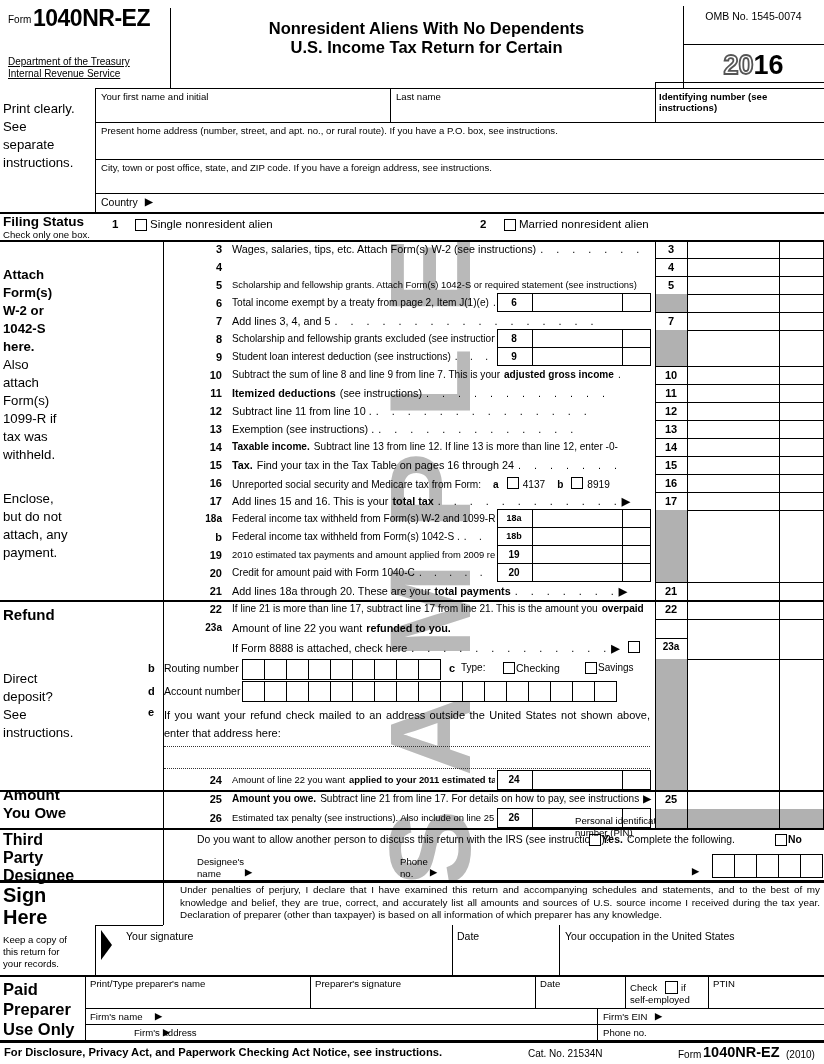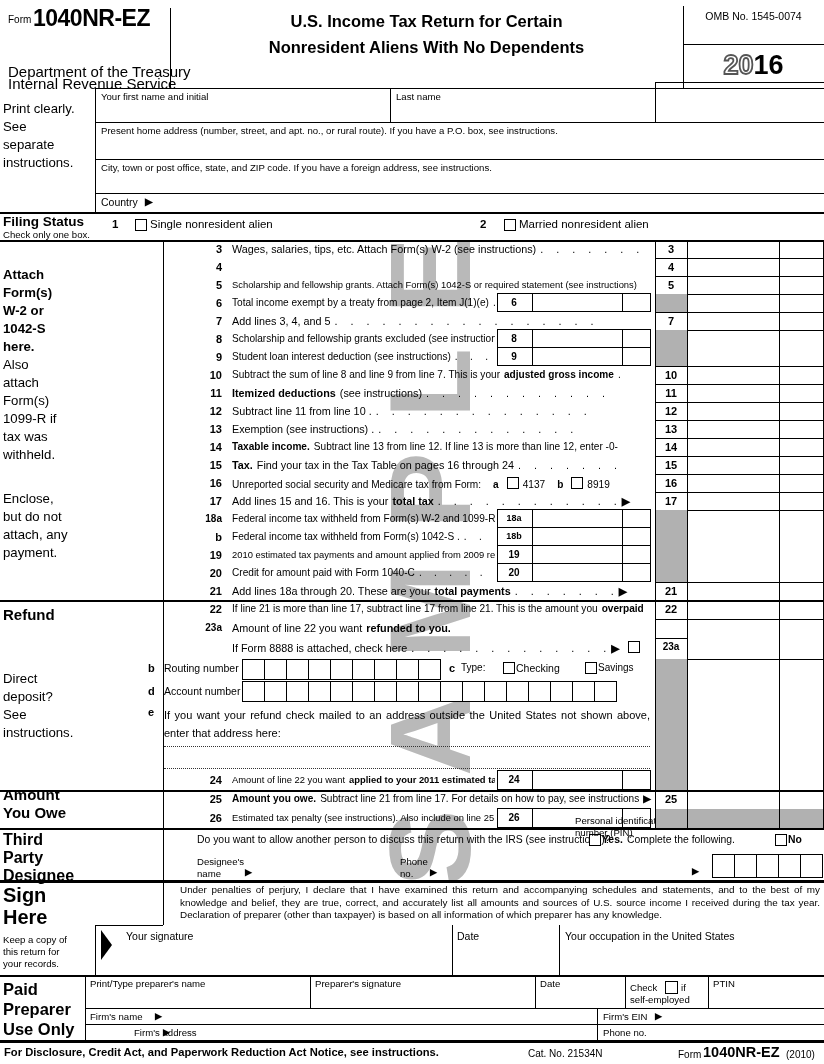--- a/index.html
+++ b/index.html
@@ -34,25 +34,25 @@
 </style>
 </head>
 <body>
 
 <div class="page">
 
   <div class="watermark">SAMPLE</div>
 
   <span class="abs" style="left:8px;top:14px;font-size:10px;">Form</span>
   <span class="abs b" style="left:33px;top:5px;font-size:23px;letter-spacing:-0.5px;">1040NR-EZ</span>
-  <div class="abs pre" style="left:8px;top:66px;font-size:15px;line-height:12px;">Department of the Treasury
+  <div class="abs pre" style="left:8px;top:56px;font-size:10px;line-height:12px;text-decoration:underline;">Department of the Treasury
 Internal Revenue Service</div>
   <div class="abs" style="left:170px;top:12px;width:513px;text-align:center;">
+    <div class="b" style="font-size:16.5px;margin-top:7px;">Nonresident Aliens With No Dependents</div>
     <div class="b" style="font-size:16.5px;">U.S. Income Tax Return for Certain</div>
-    <div class="b" style="font-size:16.5px;margin-top:7px;">Nonresident Aliens With No Dependents</div>
   </div>
   <div class="abs" style="left:683px;top:10px;width:141px;text-align:center;font-size:10.5px;">OMB No. 1545-0074</div>
   <div class="abs" style="left:683px;top:50px;width:141px;text-align:center;font-size:27px;font-weight:bold;">
     <span class="year20">20</span><span>16</span>
   </div>
   <div class="vl" style="left:170px;top:8px;height:80px;"></div>
   <div class="vl" style="left:683px;top:6px;height:82px;"></div>
   <div class="hl" style="left:683px;top:44px;width:141px;"></div>
 
   <div class="abs pre mnote" style="left:3px;top:100px;">Print clearly.
@@ -61,20 +61,21 @@
 instructions.</div>
   <div class="hl" style="left:655px;top:82px;width:169px;"></div>
   <div class="hl" style="left:95px;top:88px;width:729px;"></div>
   <div class="vl" style="left:95px;top:88px;height:124px;"></div>
   <div class="vl" style="left:390px;top:88px;height:34px;"></div>
   <div class="vl" style="left:655px;top:82px;height:40px;"></div>
   <span class="abs lab" style="left:101px;top:91px;">Your first name and initial</span>
   <div class="abs" style="left:96px;top:101px;width:293px;height:20px;"></div>
   <span class="abs lab" style="left:396px;top:91px;">Last name</span>
   <div class="abs" style="left:391px;top:101px;width:263px;height:20px;"></div>
+  <span class="abs lab b" style="left:659px;top:91px;">Identifying number (see instructions)</span>
   <div class="abs" style="left:656px;top:101px;width:167px;height:20px;"></div>
   <div class="hl" style="left:95px;top:122px;width:729px;"></div>
   <span class="abs lab" style="left:101px;top:125px;">Present home address (number, street, and apt. no., or rural route). If you have a P.O. box, see instructions.</span>
   <div class="abs" style="left:96px;top:136px;width:727px;height:22px;"></div>
   <div class="hl" style="left:95px;top:159px;width:729px;"></div>
   <span class="abs lab" style="left:101px;top:162px;">City, town or post office, state, and ZIP code. If you have a foreign address, see instructions.</span>
   <div class="abs" style="left:96px;top:173px;width:727px;height:19px;"></div>
   <div class="hl" style="left:95px;top:193px;width:729px;"></div>
   <span class="abs" style="left:101px;top:196px;font-size:10.5px;">Country</span>
   <span class="abs b" style="left:145px;top:196px;font-size:10px;">▶</span>
@@ -208,21 +209,21 @@
   <span class="abs lab" style="left:603px;top:1011px;">Firm's EIN</span>
   <span class="abs b" style="left:655px;top:1011px;font-size:9px;">▶</span>
   <div class="abs" style="left:670px;top:1009px;width:150px;height:14px;"></div>
   <div class="hl" style="left:85px;top:1024px;width:739px;"></div>
   <span class="abs lab" style="left:90px;top:1027px;margin-left:44px;">Firm's address</span>
   <span class="abs b" style="left:163px;top:1027px;font-size:9px;">▶</span>
   <div class="abs" style="left:178px;top:1025px;width:417px;height:14px;"></div>
   <span class="abs lab" style="left:603px;top:1027px;">Phone no.</span>
   <div class="abs" style="left:660px;top:1025px;width:160px;height:14px;"></div>
 
-  <span class="abs b" style="left:4px;top:1046px;font-size:11.2px;">For Disclosure, Credit Act, and Paperwork Reduction Act Notice, see instructions.</span>
+  <span class="abs b" style="left:4px;top:1046px;font-size:11.2px;">For Disclosure, Privacy Act, and Paperwork Checking Act Notice, see instructions.</span>
   <span class="abs" style="left:528px;top:1048px;font-size:10px;">Cat. No. 21534N</span>
   <span class="abs" style="left:678px;top:1049px;font-size:10px;">Form</span>
   <span class="abs b" style="left:703px;top:1044px;font-size:14.5px;">1040NR-EZ</span>
   <span class="abs" style="left:786px;top:1049px;font-size:10px;">(2010)</span>
 
 <div class="row" style="top: 240px; height: 18px;">
       <span class="lnum">3</span>
       <span class="ltext "><span class="seg">Wages, salaries, tips, etc. Attach Form(s) W-2 (see instructions)</span><span class="seg dots">.   .   .   .   .   .   .</span></span>
     </div>
     <div class="rnum" style="left: 655px; top: 243px; width: 32px;">3</div>

